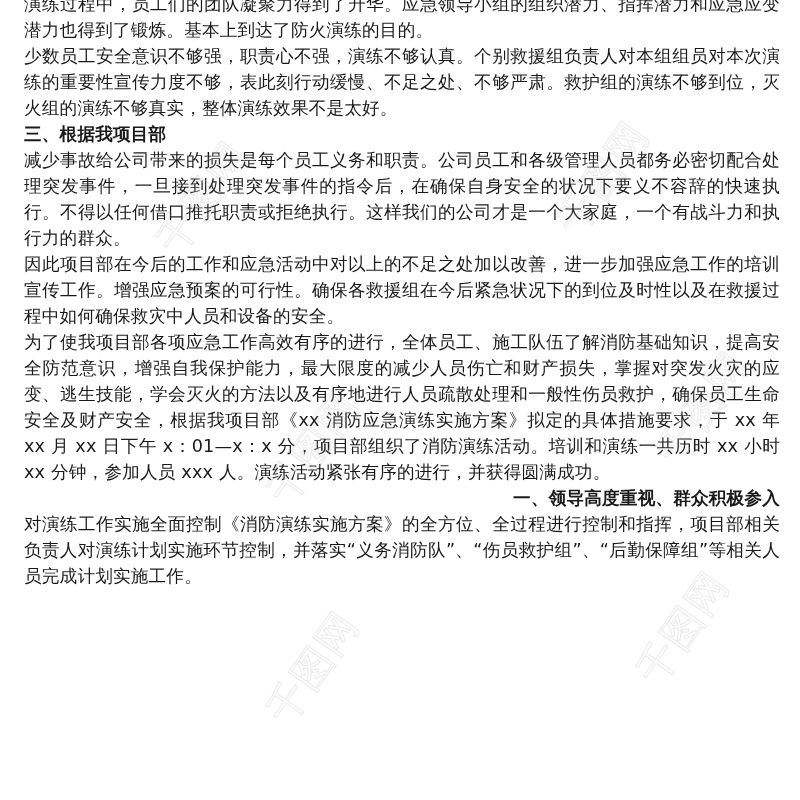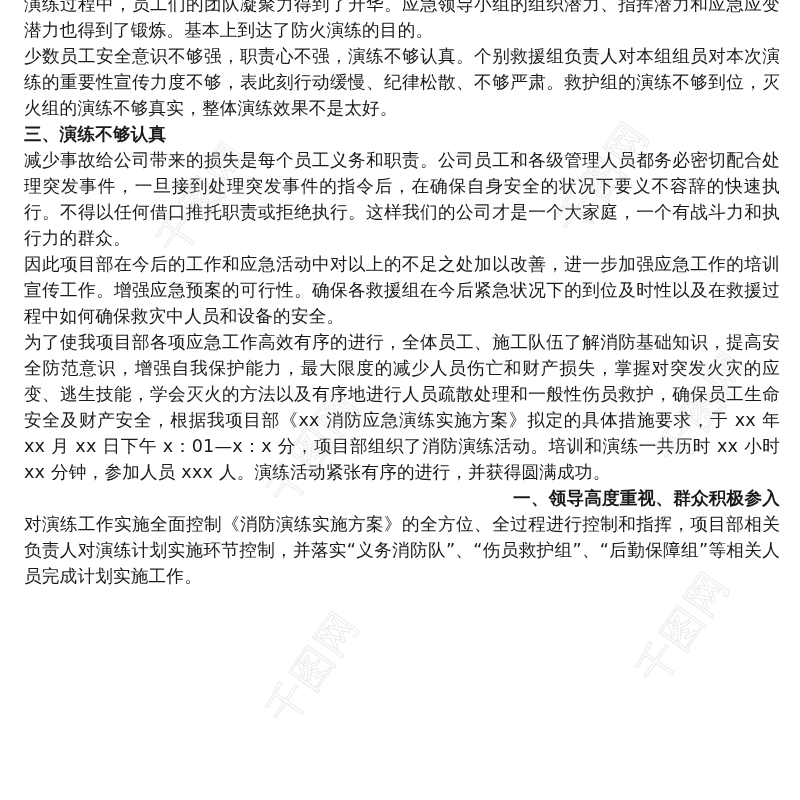--- a/index.html
+++ b/index.html
@@ -58,22 +58,22 @@
       letter-spacing: 2px;
       -webkit-text-stroke: 1px rgba(170,170,170,0.25);
       -webkit-text-fill-color: transparent;
     }
   </style>
 </head>
 <body>
 
 <div class="page">
   <p class="para">演练过程中，员工们的团队凝聚力得到了升华。应急领导小组的组织潜力、指挥潜力和应急应变潜力也得到了锻炼。基本上到达了防火演练的目的。</p>
-  <p class="para">少数员工安全意识不够强，职责心不强，演练不够认真。个别救援组负责人对本组组员对本次演练的重要性宣传力度不够，表此刻行动缓慢、纪律松散、不够严肃。救护组的演练不够到位，灭火组的演练不够真实，整体演练效果不是太好。</p>
-  <h3 class="heading">三、演练不够认真</h3>
+  <p class="para">少数员工安全意识不够强，职责心不强，演练不够认真。个别救援组负责人对本组组员对本次演练的重要性宣传力度不够，表此刻行动缓慢、不足之处、不够严肃。救护组的演练不够到位，灭火组的演练不够真实，整体演练效果不是太好。</p>
+  <h3 class="heading">三、根据我项目部</h3>
   <p class="para">减少事故给公司带来的损失是每个员工义务和职责。公司员工和各级管理人员都务必密切配合处理突发事件，一旦接到处理突发事件的指令后，在确保自身安全的状况下要义不容辞的快速执行。不得以任何借口推托职责或拒绝执行。这样我们的公司才是一个大家庭，一个有战斗力和执行力的群众。</p>
   <p class="para">因此项目部在今后的工作和应急活动中对以上的不足之处加以改善，进一步加强应急工作的培训宣传工作。增强应急预案的可行性。确保各救援组在今后紧急状况下的到位及时性以及在救援过程中如何确保救灾中人员和设备的安全。</p>
   <p class="para">为了使我项目部各项应急工作高效有序的进行，全体员工、施工队伍了解消防基础知识，提高安全防范意识，增强自我保护能力，最大限度的减少人员伤亡和财产损失，掌握对突发火灾的应变、逃生技能，学会灭火的方法以及有序地进行人员疏散处理和一般性伤员救护，确保员工生命安全及财产安全，根据我项目部《xx 消防应急演练实施方案》拟定的具体措施要求，于 xx 年 xx 月 xx 日下午 x：01—x：x 分，项目部组织了消防演练活动。培训和演练一共历时 xx 小时 xx 分钟，参加人员 xxx 人。演练活动紧张有序的进行，并获得圆满成功。</p>
   <h3 class="heading indent">一、领导高度重视、群众积极参入</h3>
   <p class="para">对演练工作实施全面控制《消防演练实施方案》的全方位、全过程进行控制和指挥，项目部相关负责人对演练计划实施环节控制，并落实“义务消防队”、“伤员救护组”、“后勤保障组”等相关人员完成计划实施工作。</p>
 </div>
 
 <div class="watermark-layer">
   <span class="wm" style="left:140px; top:170px;">千图网</span>
   <span class="wm" style="left:540px; top:150px;">千图网</span>

